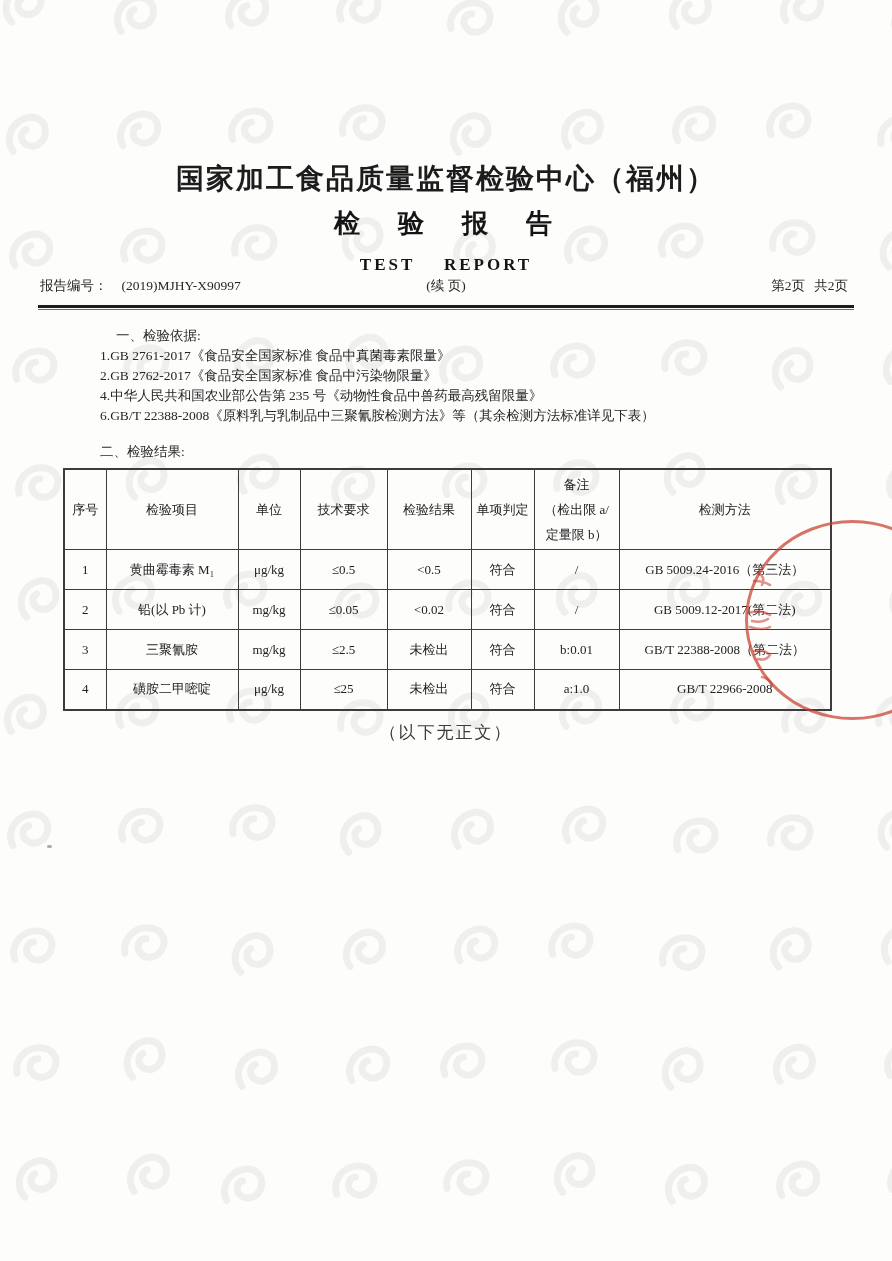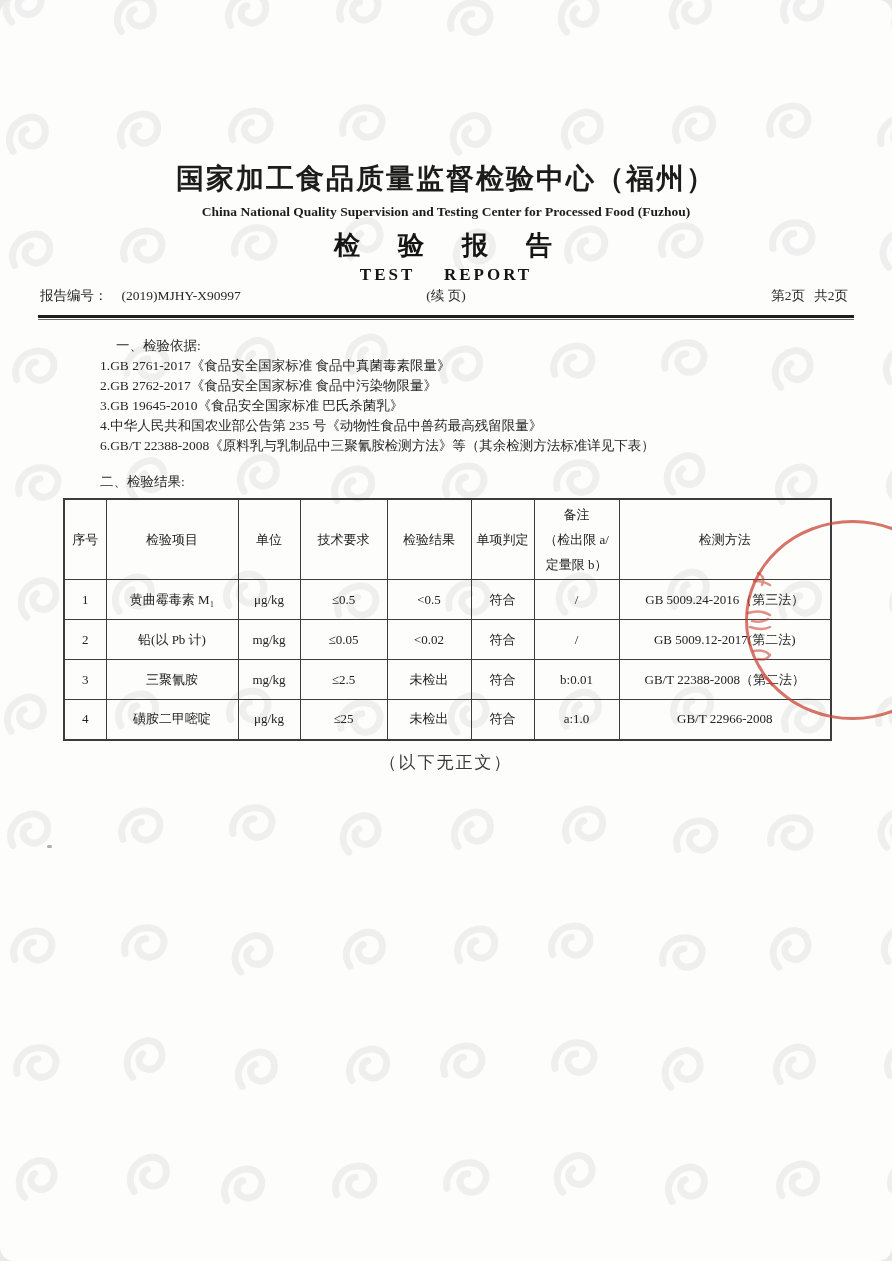--- a/index.html
+++ b/index.html
@@ -5,21 +5,20 @@
   * { margin:0; padding:0; box-sizing:border-box; }
   html,body { background:#e9e9e9; }
   .page {
     position:relative;
     width:892px; height:1261px;
     margin:0 auto;
     background:#fdfdfc;
     overflow:hidden;
     font-family:"Liberation Serif","DejaVu Serif",serif;
     color:#262626;
-    border-radius:14px;
   }
   
   #watermarks { position:absolute; inset:0; z-index:0; }
   .wm { position:absolute; opacity:.55; }
   
   .content { position:relative; z-index:2; }
 
   
   .org-cn {
     text-align:center; padding-top:160px;
@@ -29,21 +28,21 @@
   .org-en {
     text-align:center; margin-top:6px;
     font-size:13.5px; font-weight:bold; color:#1c1c1c;
   }
   .title-cn {
     text-align:center; margin-top:8px;
     font-size:26px; font-weight:bold; letter-spacing:6px;
     white-space:pre; color:#151515;
   }
   .title-en {
-    text-align:center; margin-top:2px;
+    text-align:center; margin-top:14px;
     font-size:17px; font-weight:bold; letter-spacing:3px;
     white-space:pre; color:#151515;
   }
   .meta-row {
     position:relative; height:22px; margin-top:2px;
     font-size:13.5px;
   }
   .meta-left  { position:absolute; left:40px; top:0; }
   .meta-left .no { margin-left:14px; font-family:"Liberation Serif",serif; }
   .meta-center{ position:absolute; left:0; right:0; top:0; text-align:center; }
@@ -399,38 +398,36 @@
           <path d="M12 36 C7 23 16 9 30 7 C43 5 51 14 48 25 C45 35 34 39 27 33 C21 28 23 19 30 18" fill="none" stroke="#e4e4e4" stroke-width="7" stroke-linecap="round"></path>
         </svg></div>
       <div class="wm" style="left: 880px; top: 1154px; transform: rotate(2deg);"><svg width="54" height="54" viewBox="0 0 54 54">
           <path d="M12 36 C7 23 16 9 30 7 C43 5 51 14 48 25 C45 35 34 39 27 33 C21 28 23 19 30 18" fill="none" stroke="#e4e4e4" stroke-width="7" stroke-linecap="round"></path>
         </svg></div>
     </div>
 
   <div class="content">
 
     <div class="org-cn">国家加工食品质量监督检验中心（福州）</div>
-    <div class="org-en">China National Quality Supervision and Testing Center for Processed Food (Fuzhou)</div>
     <div class="title-cn">检　验　报　告</div>
     <div class="title-en">TEST    REPORT</div>
 
     <div class="meta-row">
       <span class="meta-left">
         <span>报告编号：</span><span class="no">(2019)MJHY-X90997</span>
       </span>
       <span class="meta-center">(续 页)</span>
       <span class="meta-right">第2页  共2页</span>
     </div>
     <div class="header-rule"></div>
 
     <div class="basis">
       <div class="basis-heading">一、检验依据:</div>
       <div class="basis-item">1.GB 2761-2017《食品安全国家标准 食品中真菌毒素限量》</div>
       <div class="basis-item">2.GB 2762-2017《食品安全国家标准 食品中污染物限量》</div>
-      <div class="basis-item">3.GB 19645-2010《食品安全国家标准 巴氏杀菌乳》</div>
       <div class="basis-item">4.中华人民共和国农业部公告第 235 号《动物性食品中兽药最高残留限量》</div>
       <div class="basis-item">6.GB/T 22388-2008《原料乳与乳制品中三聚氰胺检测方法》等（其余检测方法标准详见下表）</div>
     </div>
 
     <div class="results-heading">二、检验结果:</div>
 
     <table class="results">
       <colgroup>
         <col style="width:42px">
           <col style="width:132px">

